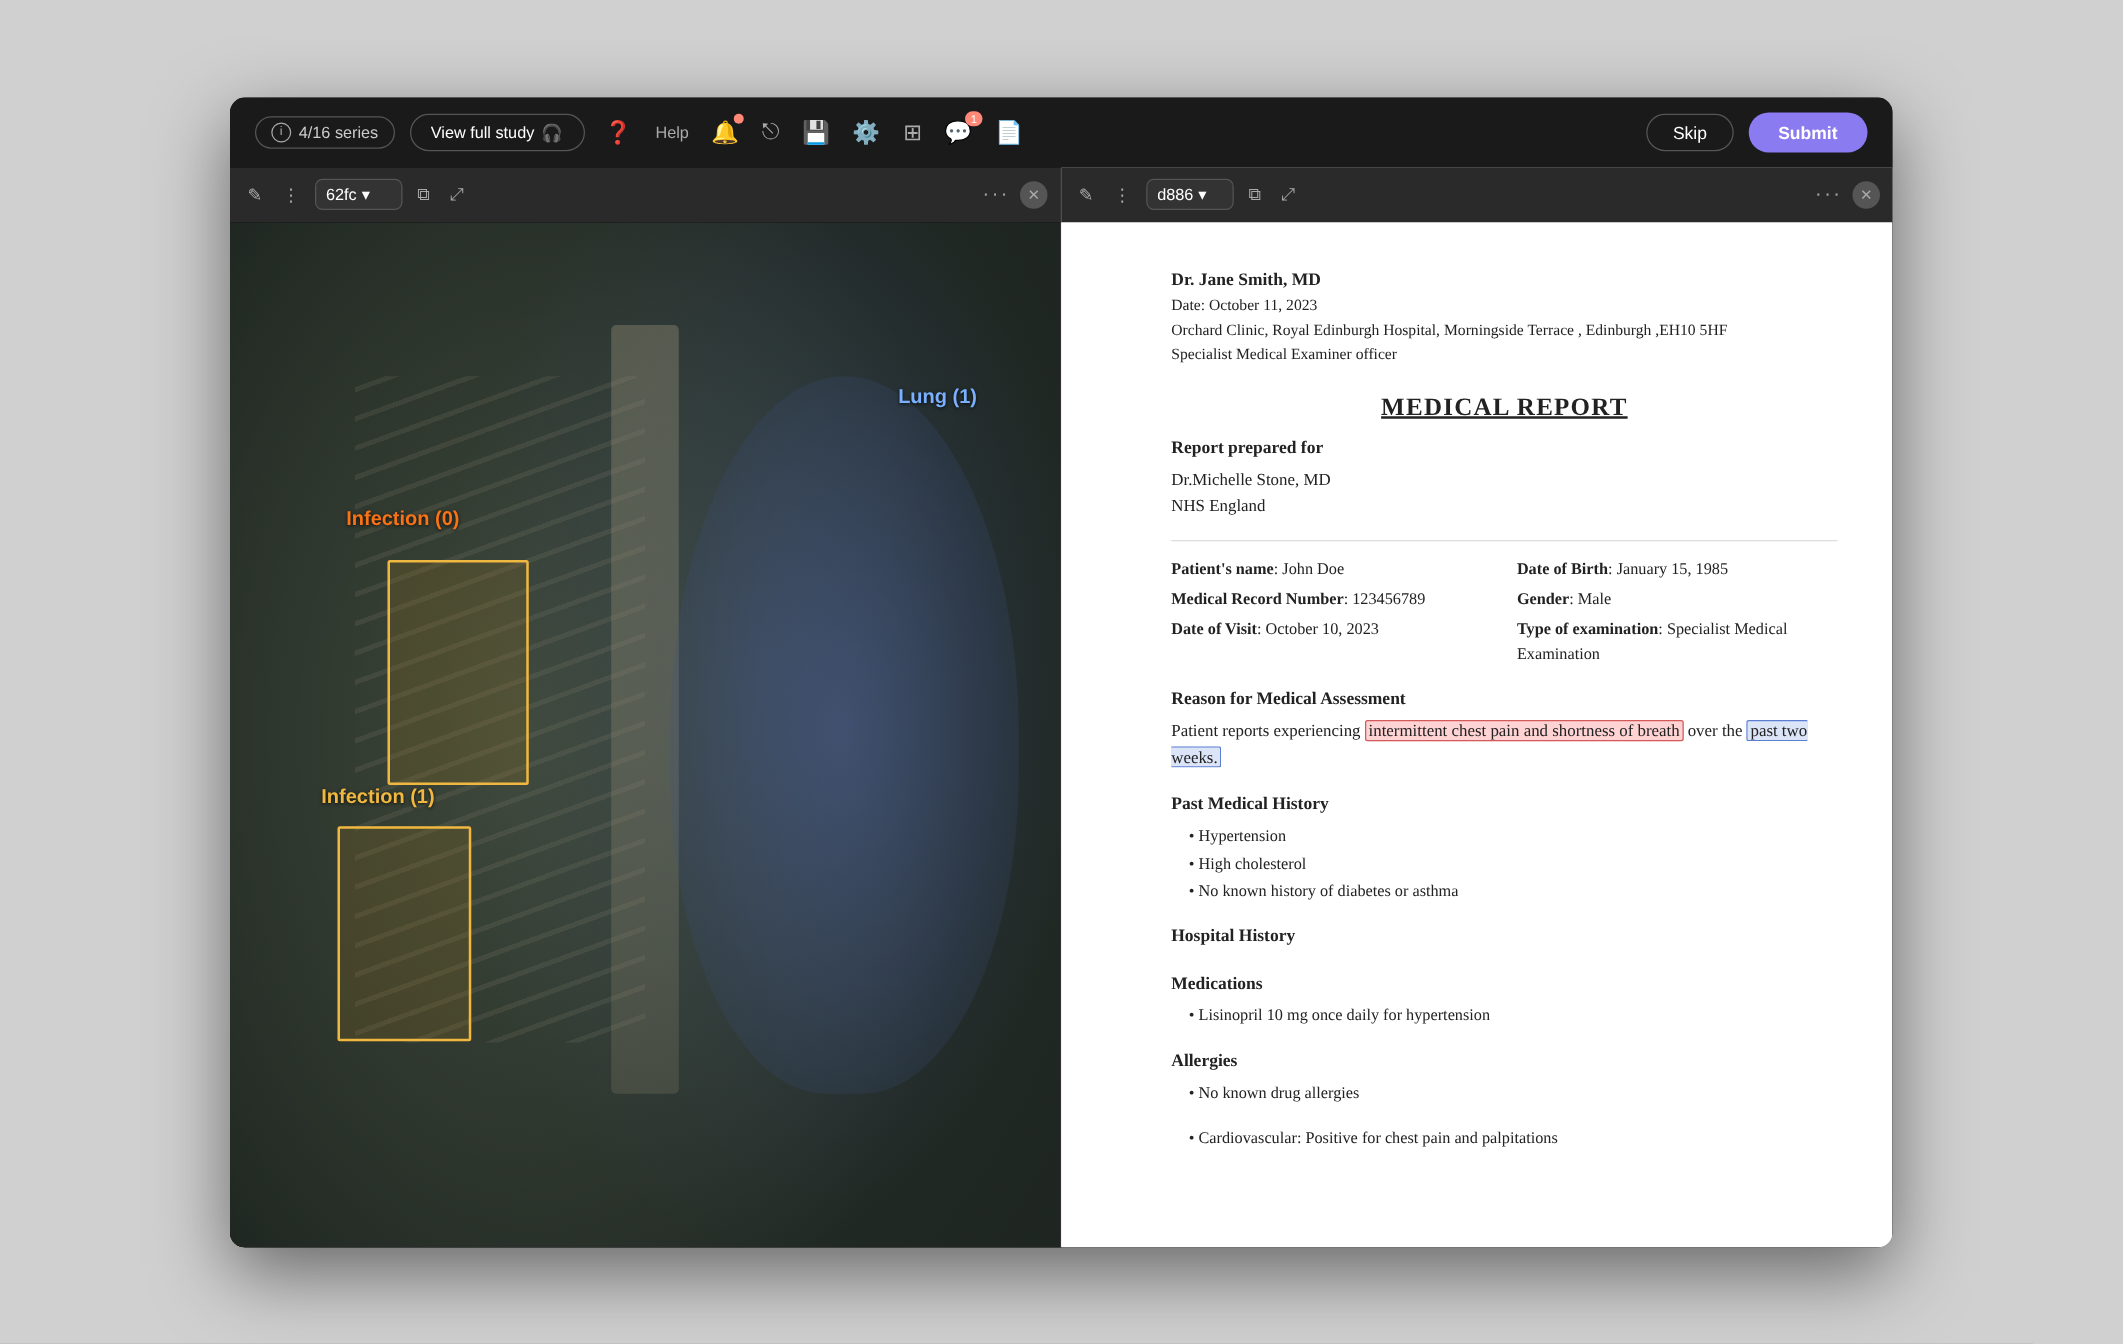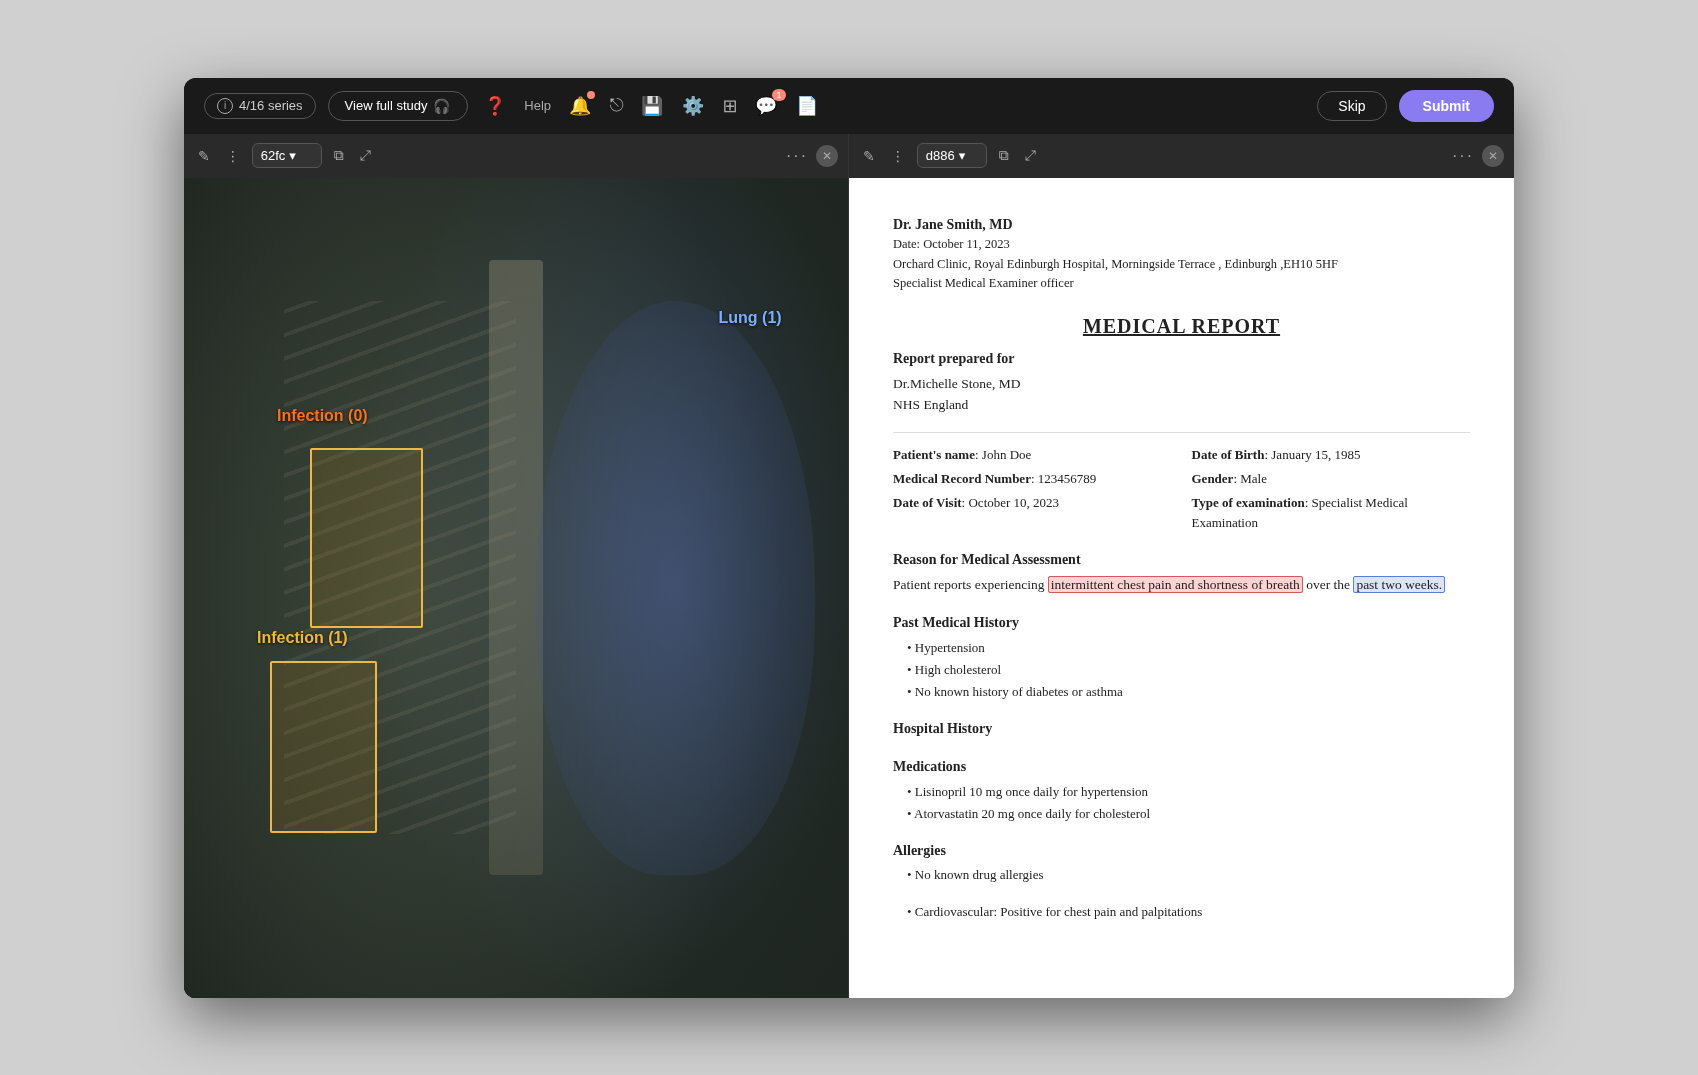--- a/index.html
+++ b/index.html
@@ -366,20 +366,21 @@
       padding: 0;
     }
 
     .doc-inner {
       padding: 36px 44px;
       font-family: 'Times New Roman', Times, serif;
       color: #222;
       font-size: 13.5px;
       line-height: 1.55;
       max-width: 100%;
+      margin-left: 44px;
     }
 
     .doc-header {
       margin-bottom: 18px;
     }
 
     .doc-header .doctor-name {
       font-weight: 700;
       font-size: 14px;
     }
@@ -620,21 +621,20 @@
             </div>
 
             <div class="doc-section">
               <div class="doc-section-title">Hospital History</div>
             </div>
 
             <div class="doc-section">
               <div class="doc-section-title">Medications</div>
               <ul class="doc-list">
                 <li>Lisinopril 10 mg once daily for hypertension</li>
-                <li>Atorvastatin 20 mg once daily for cholesterol</li>
               </ul>
             </div>
 
             <div class="doc-section">
               <div class="doc-section-title">Allergies</div>
               <ul class="doc-list">
                 <li>No known drug allergies</li>
               </ul>
             </div>
 

